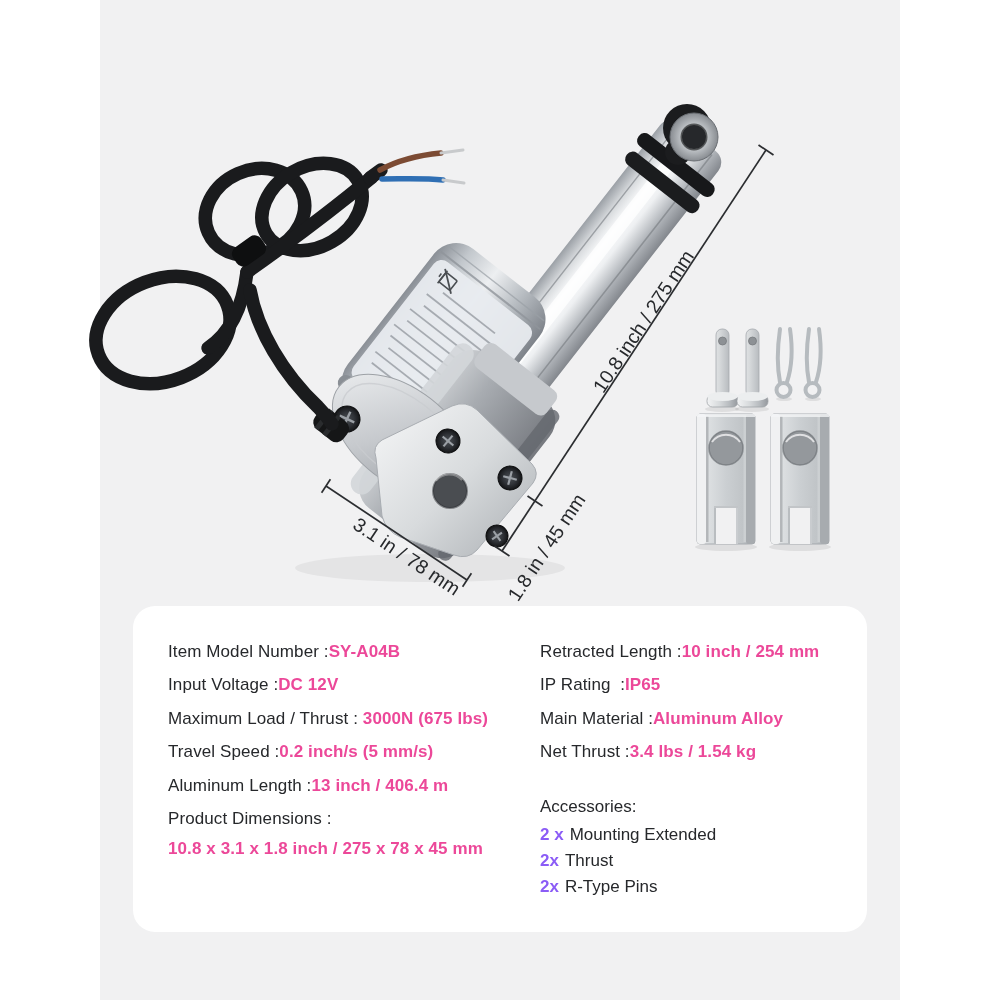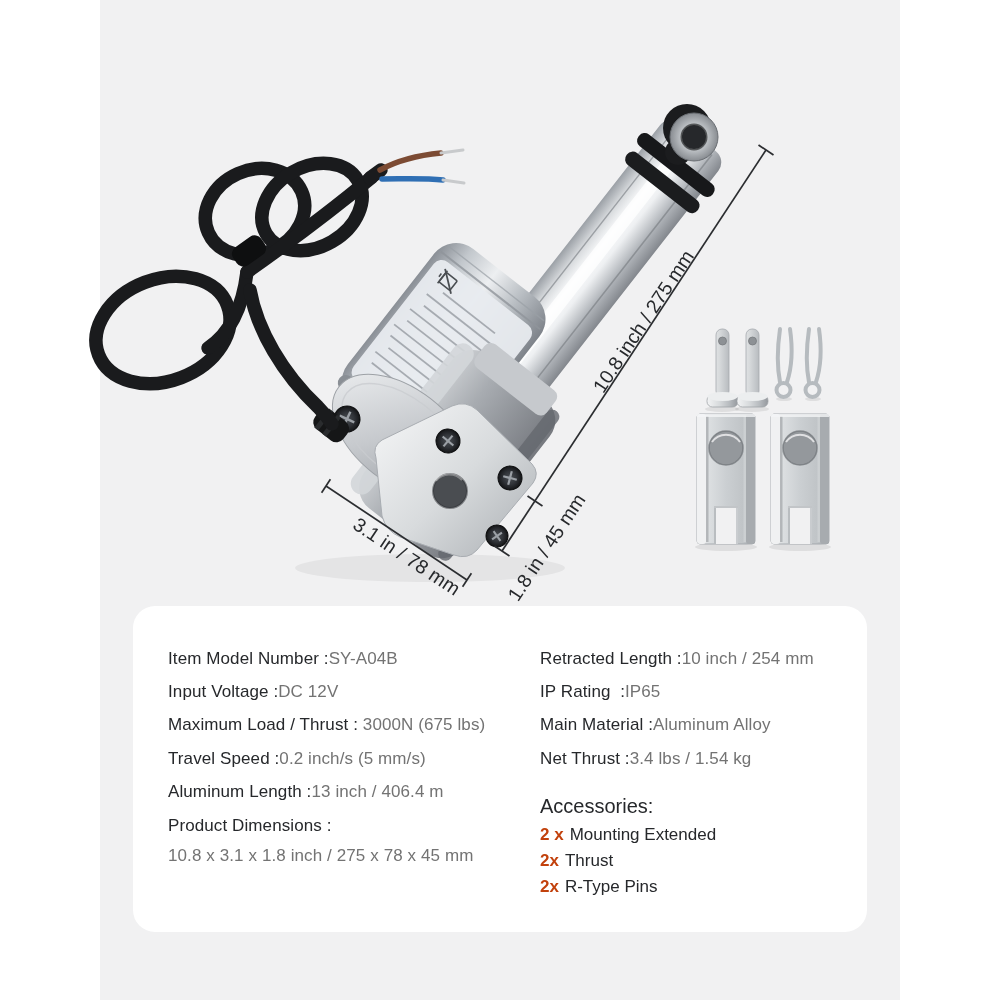--- a/index.html
+++ b/index.html
@@ -5,28 +5,28 @@
   html,body{margin:0;padding:0;background:#ffffff;}
   .stage{position:relative;width:1000px;height:1000px;overflow:hidden;
          font-family:"Liberation Sans", sans-serif;background:#ffffff;}
   .panel{position:absolute;left:100px;top:0;width:800px;height:1000px;background:#F1F1F2;}
   .art{position:absolute;left:0;top:0;width:1000px;height:1000px;}
   .spec-card{position:absolute;left:133px;top:606px;width:734px;height:326px;
              background:#ffffff;border-radius:22px;}
   .col{position:absolute;top:36px;}
   .col-left{left:35px;}
   .col-right{left:407px;}
-  .srow{height:33.4px;display:flex;align-items:center;font-size:17px;
+  .srow{height:33.4px;display:flex;align-items:flex-start;font-size:17px;
         color:#26282B;white-space:nowrap;letter-spacing:.1px;}
-  .srow .val{color:#737373;font-weight:400;}
+  .srow .val{color:#ec4899;font-weight:700;}
   .acc-title{margin-top:15px;height:32px;display:flex;align-items:center;
-             font-size:20px;color:#26282B;}
+             font-size:17px;color:#26282B;}
   .acc-item{height:25.6px;display:flex;align-items:center;font-size:17px;
             color:#26282B;white-space:nowrap;}
-  .acc-item .qty{color:#c2410c;font-weight:700;margin-right:6px;}
+  .acc-item .qty{color:#8b5cf6;font-weight:700;margin-right:6px;}
   .dim-text{font-family:"Liberation Sans", sans-serif;}
 </style>
 </head>
 <body>
 
 <div class="stage">
   <div class="panel"></div>
 
   <svg class="art" viewBox="0 0 1000 1000">
     <defs>

